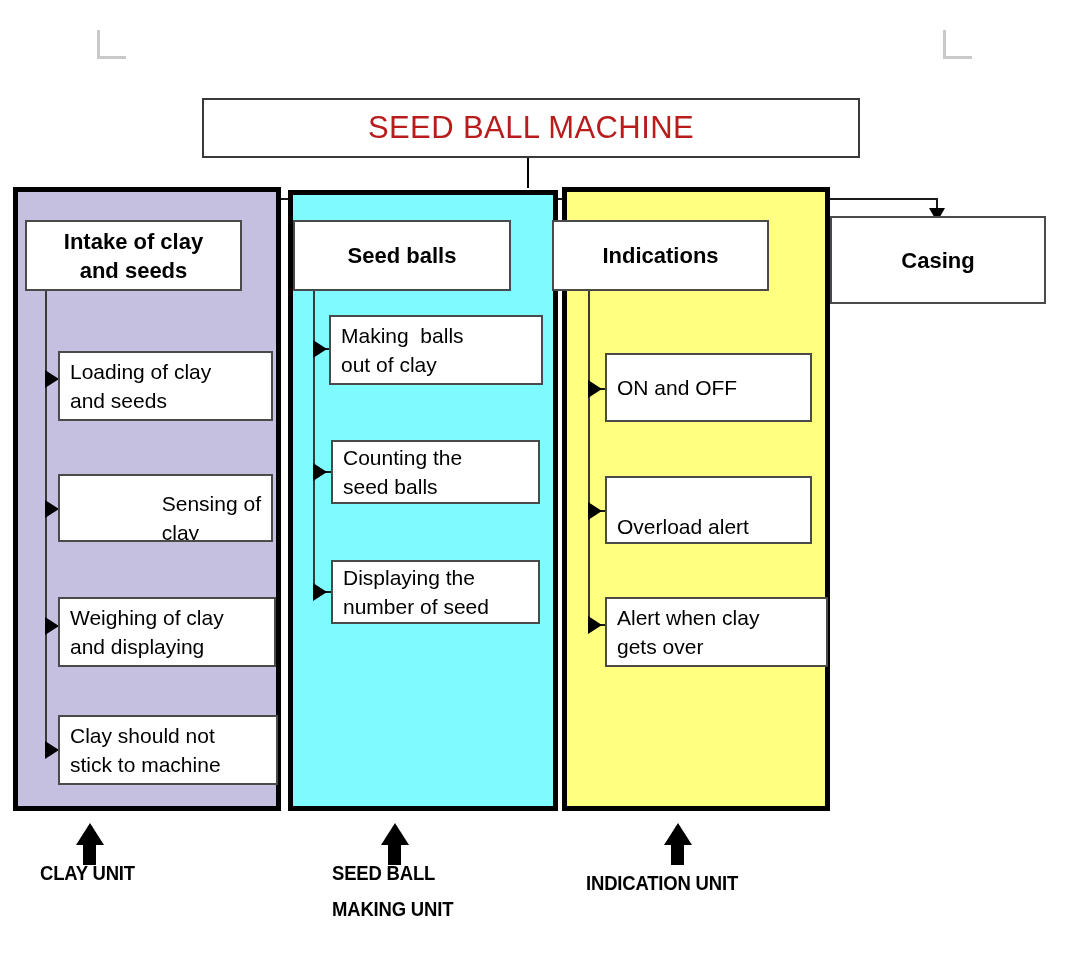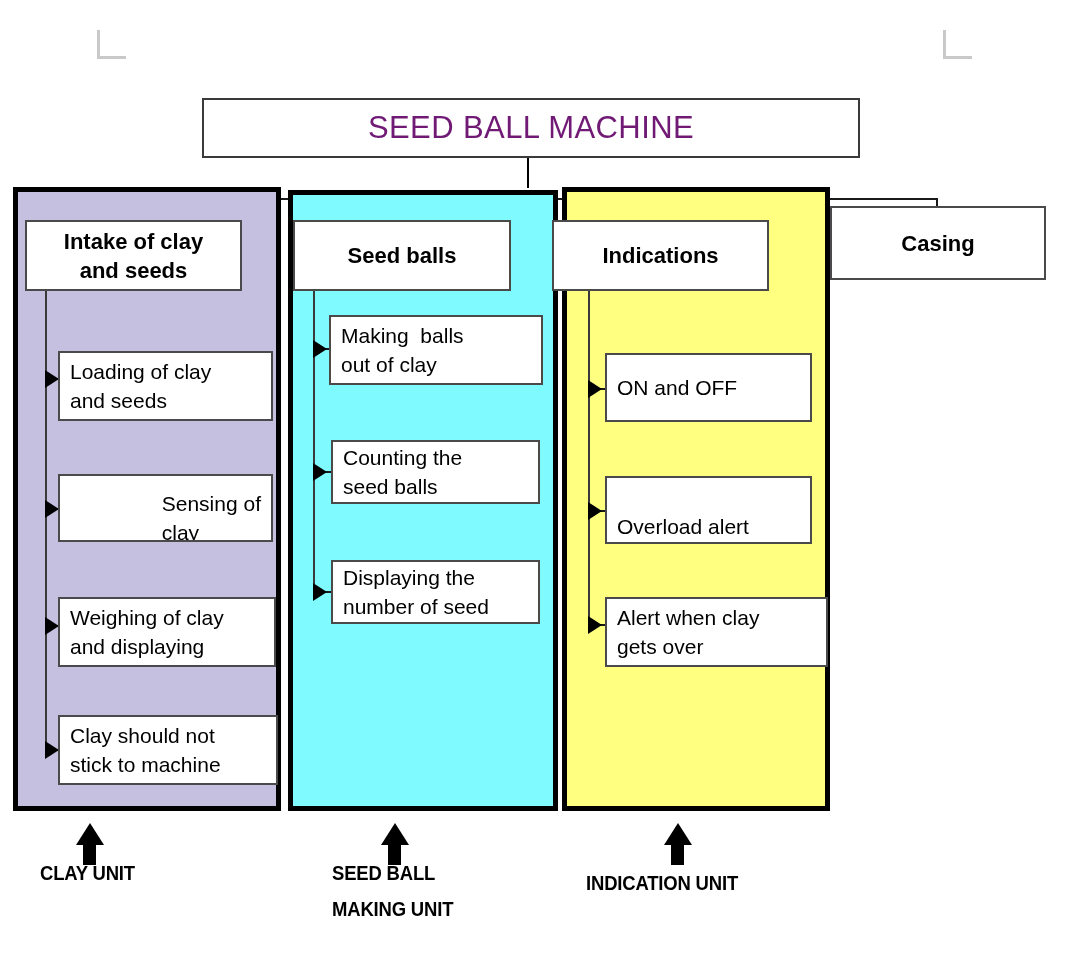--- a/index.html
+++ b/index.html
@@ -16,21 +16,21 @@
   .crop.left{left:97px;top:30px;border-left:3px solid #c9c9c9;border-bottom:3px solid #c9c9c9;}
   .crop.right{left:943px;top:30px;border-left:3px solid #c9c9c9;border-bottom:3px solid #c9c9c9;}
 
   
   .title-box{
     position:absolute;left:202px;top:98px;width:658px;height:60px;
     border:2px solid #3a3a3a;background:#ffffff;
     display:flex;align-items:center;justify-content:center;
     box-sizing:border-box;
   }
-  .title-box span{font-size:31px;color:#701a75;letter-spacing:.4px;}
+  .title-box span{font-size:31px;color:#b91c1c;letter-spacing:.4px;}
 
   
   .bus-v-main{position:absolute;left:527px;top:158px;width:2px;height:30px;background:#000;}
   .bus-h{position:absolute;left:118px;top:198px;height:2px;background:#1a1a1a;}
 
   .down-arrow{position:absolute;width:0;height:0;
     border-left:8px solid transparent;border-right:8px solid transparent;
     border-top:14px solid #000;}
   .down-stem{position:absolute;width:2px;background:#1a1a1a;}
 
@@ -178,21 +178,21 @@
     <span class="txt" style="white-space:pre-line;margin-top:32px;">Overload alert</span>
   </div>
 
   <div class="branch" style="left:588px;top:624px;width:22px;"></div>
   <div class="right-arrow" style="left:588px;top:616px;"></div>
   <div class="box" style="left:605px;top:597px;width:223px;height:70px;">
     <span class="txt" style="white-space:pre-line;">Alert when clay
 gets over</span>
   </div>
 
-  <div class="box head" style="left:830px;top:206px;width:216px;height:74px;">
+  <div class="box head" style="left:830px;top:216px;width:216px;height:88px;">
     <span class="txt">Casing</span>
   </div>
 
   <div class="up-arrow-wrap" style="left:76px;top:823px;width:28px;height:42px;">
     <div class="up-head"></div>
     <div class="up-tail" style="height:22px;"></div>
   </div>
   <div class="unit-label" style="left:40px;top:855px;">CLAY UNIT</div>
 
   <div class="up-arrow-wrap" style="left:381px;top:823px;width:28px;height:42px;">

